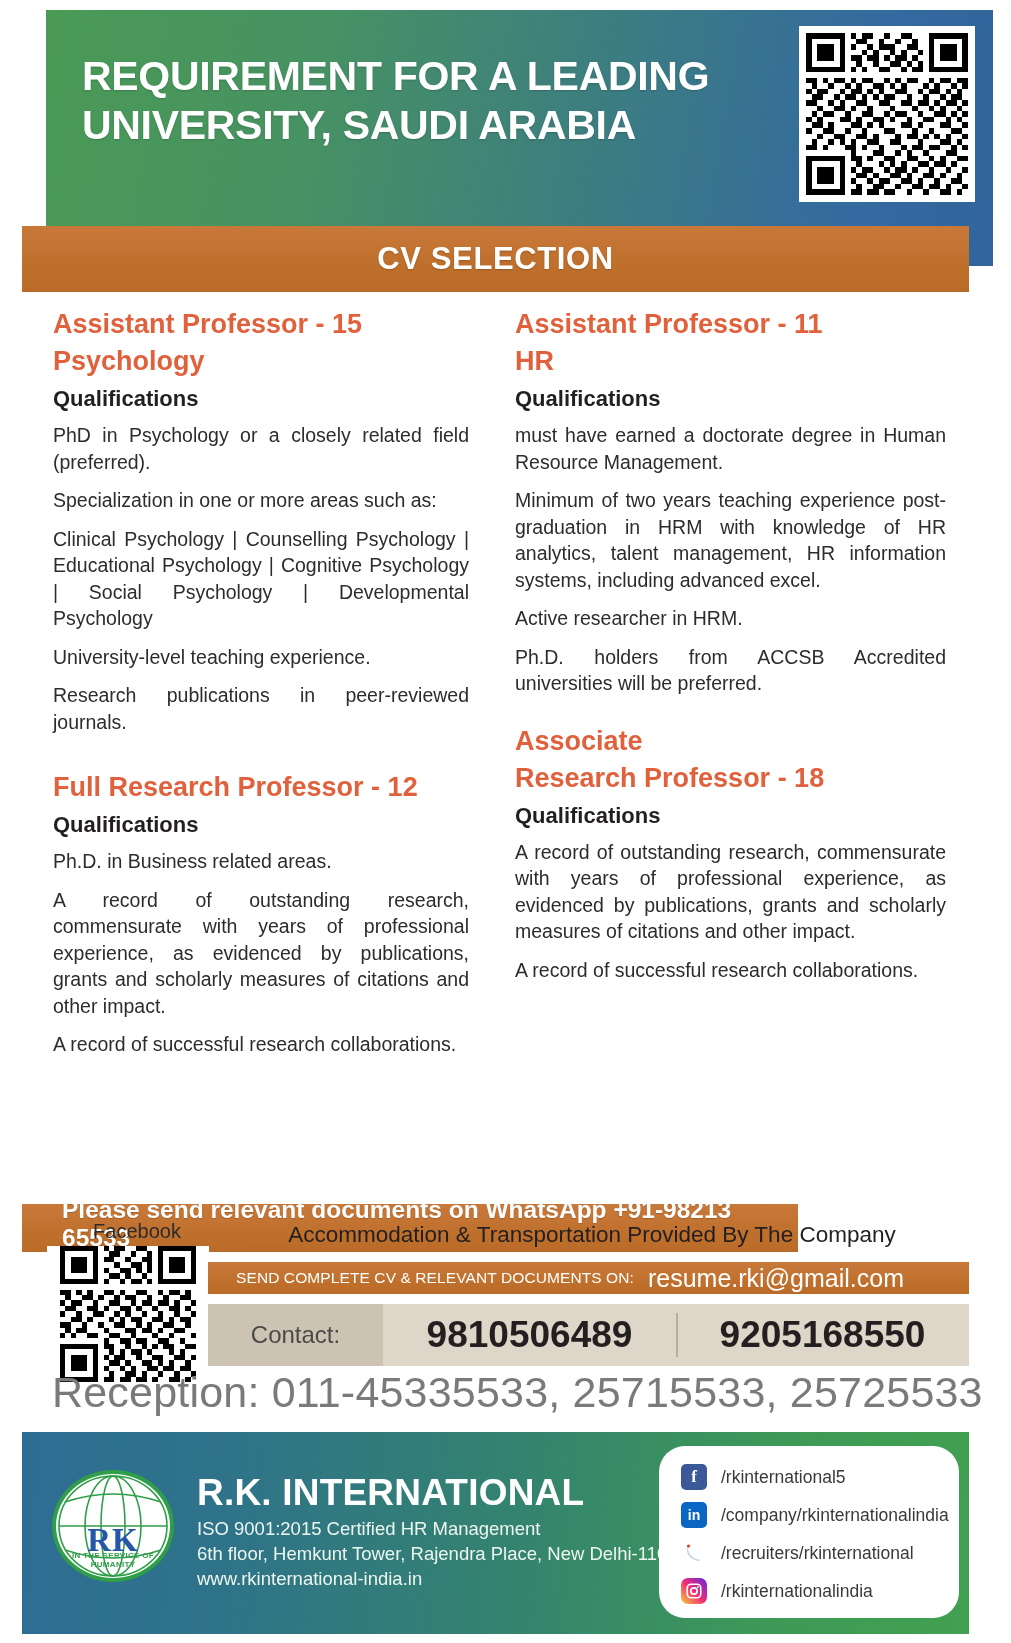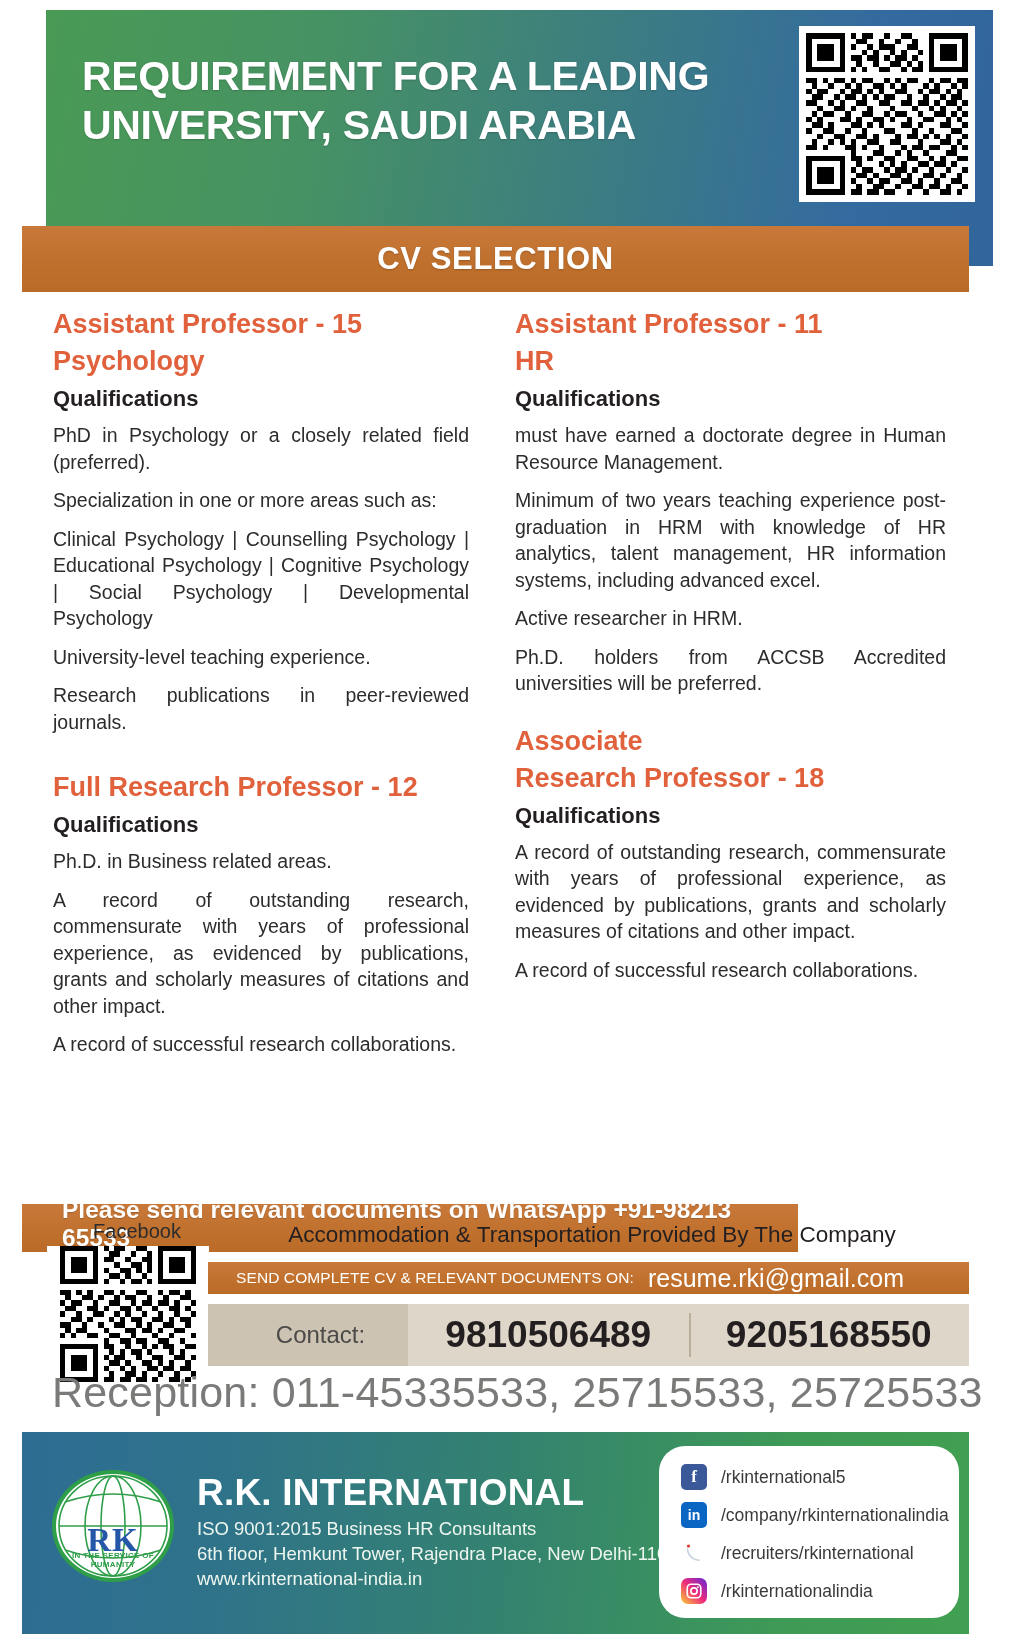--- a/index.html
+++ b/index.html
@@ -117,21 +117,21 @@
   }
   .email-addr{
     color:#ffffff;font-size:25px;margin-left:14px;
   }
   .num-row{
     position:absolute;left:186px;top:88px;width:761px;height:62px;
     display:flex;align-items:stretch;background:#ded6c8;
   }
   .num-label{
     width:175px;background:#cdc3b2;display:flex;align-items:center;justify-content:center;
-    font-size:24px;color:#4a4a48;padding-left:25px;
+    font-size:24px;color:#4a4a48;
   }
   .num-cell{
     flex:1;display:flex;align-items:center;justify-content:center;
     font-size:37px;font-weight:bold;color:#231f20;
     position:relative;
   }
   .num-cell + .num-cell::before{
     content:"";position:absolute;left:0;top:9px;bottom:9px;width:2px;background:#b9ae9c;
   }
   .reception{
@@ -695,21 +695,21 @@
             <path d="M9 76 Q57 92 105 76"></path>
           </g>
         </svg>
         <div class="rk">RK</div>
         <div class="motto">IN THE SERVICE OF HUMANITY</div>
       </div>
     </div>
 
     <div class="company">
       <h1>R.K. INTERNATIONAL</h1>
-      <p>ISO 9001:2015 Business HR Consultants</p>
+      <p>ISO 9001:2015 Certified HR Management</p>
       <p>6th floor, Hemkunt Tower, Rajendra Place, New Delhi-110008</p>
       <p>www.rkinternational-india.in</p>
     </div>
 
     <div class="social">
 
       <div class="srow">
         <span class="sicon fb">f</span>
         <span class="shandle">/rkinternational5</span>
       </div>

